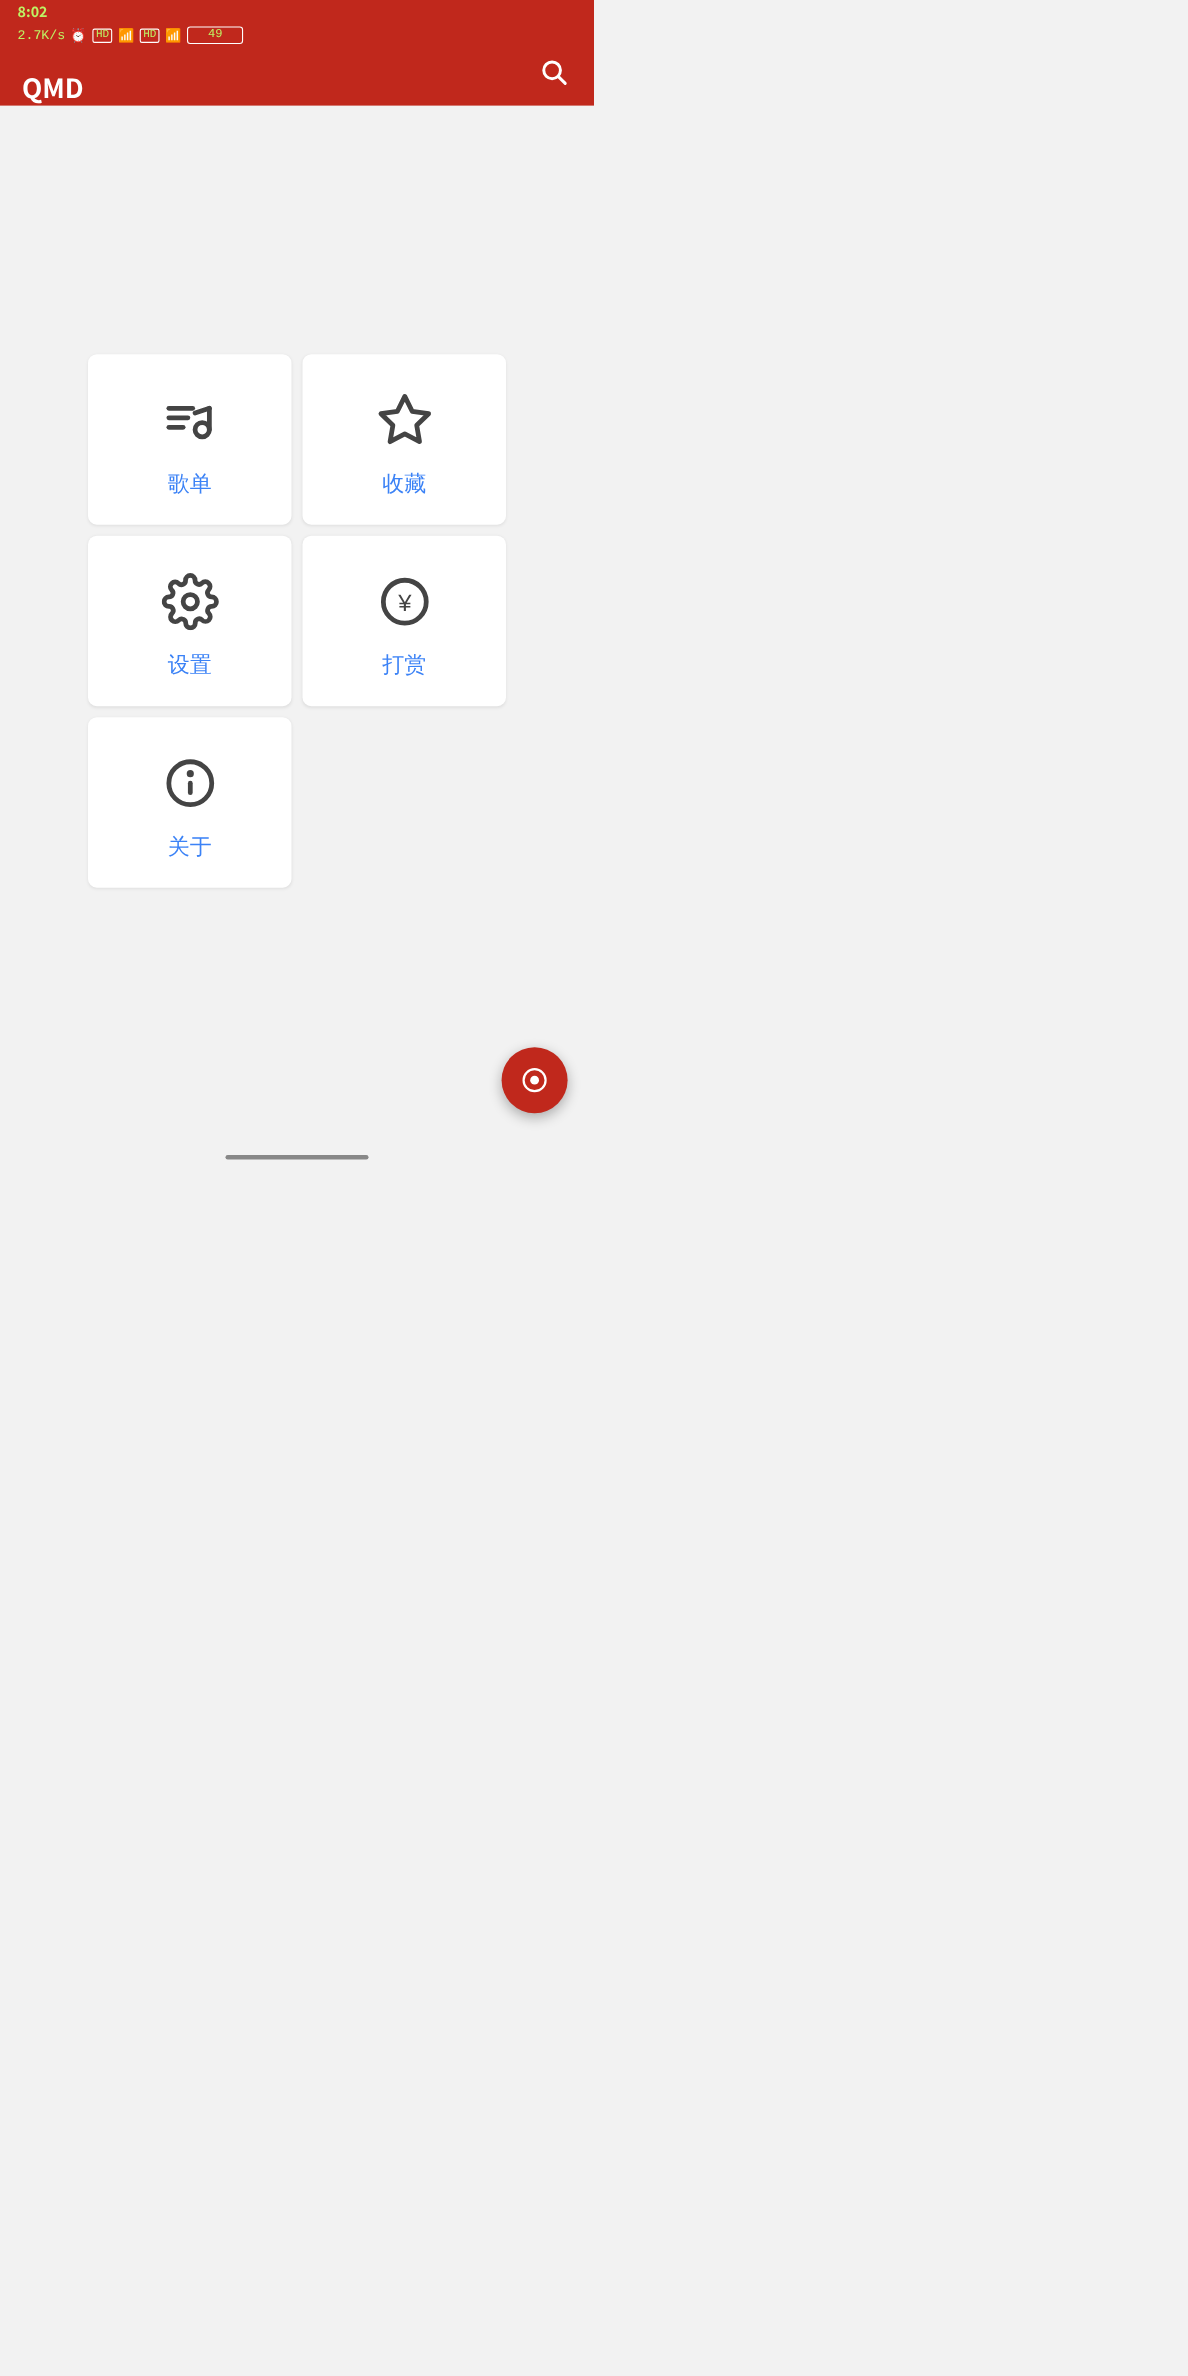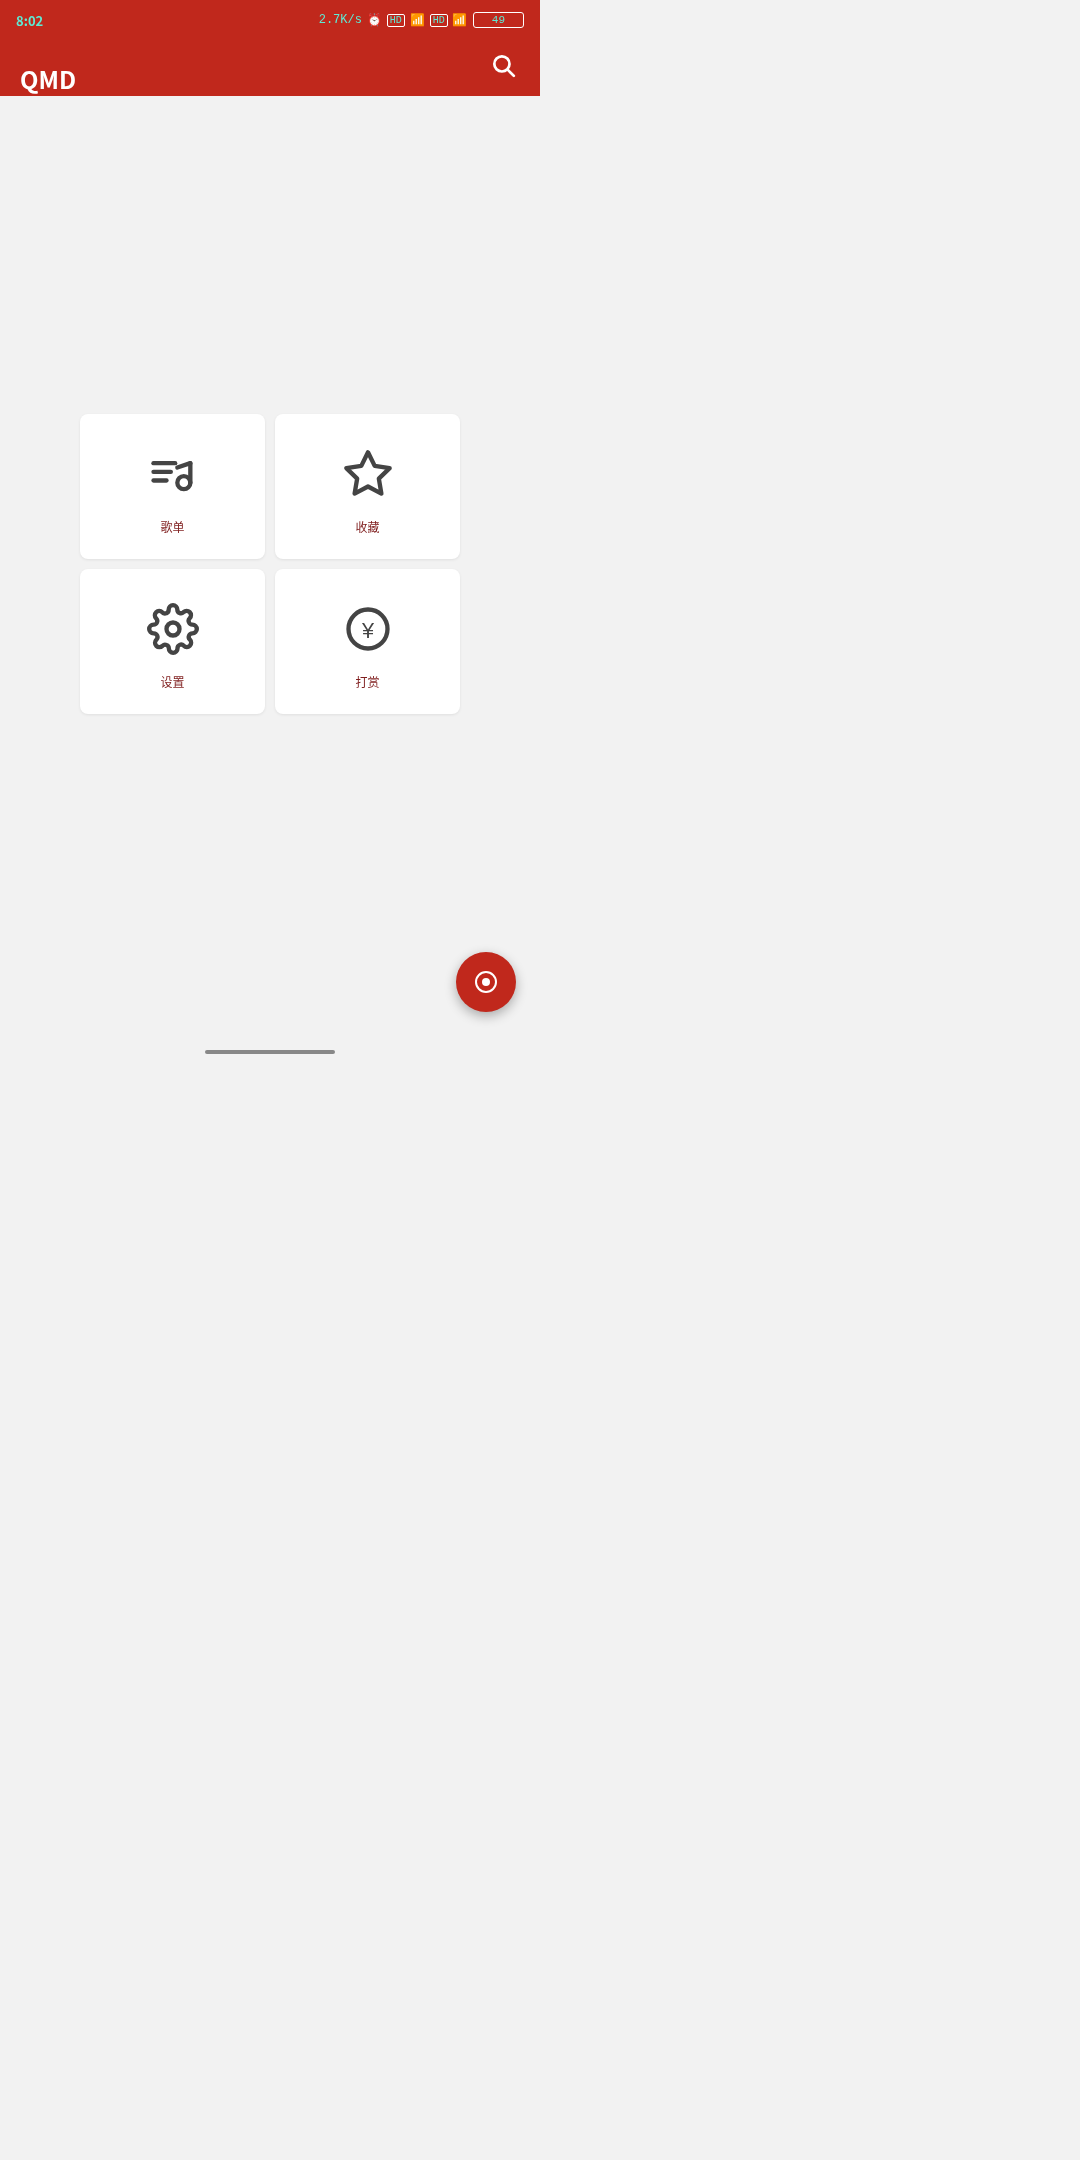--- a/index.html
+++ b/index.html
@@ -13,25 +13,26 @@
       overflow: hidden;
       position: relative;
     }
 
     
     .status-bar {
       width: 100%;
       height: 40px;
       background: #c0281c;
       display: flex;
-      align-items: center;
+      align-items: flex-start;
       justify-content: space-between;
       padding: 0 16px;
-      color: #5eead4;
+      color: #bef264;
       font-size: 13px;
+      flex-direction: column;
     }
     .status-left { font-weight: 600; }
     .status-right { display: flex; align-items: center; gap: 5px; font-size: 12px; font-family: Liberation Mono, monospace; }
     .battery-box {
       border: 1.5px solid white;
       border-radius: 3px;
       padding: 1px 18px;
       font-size: 11px;
       position: relative;
     }
@@ -103,22 +104,23 @@
 
     .grid-icon svg {
       width: 52px;
       height: 52px;
       stroke: #444;
       fill: none;
       stroke-width: 2;
     }
 
     .grid-label {
-      font-size: 12px;
-      color: #7f1d1d;
+      font-size: 20px;
+      color: #3b82f6;
+      font-family: Liberation Mono, monospace;
     }
 
     
     .fab {
       position: absolute;
       bottom: 68px;
       right: 24px;
       width: 60px;
       height: 60px;
       border-radius: 50%;
@@ -236,20 +238,30 @@
     <div class="grid-item">
       <div class="grid-icon">
         <svg viewBox="0 0 24 24" stroke-linecap="round" stroke-linejoin="round">
           <circle cx="12" cy="12" r="9"></circle>
           <text x="12" y="16" text-anchor="middle" font-size="10" stroke="none" fill="#444" font-family="sans-serif">¥</text>
         </svg>
       </div>
       <span class="grid-label">打赏</span>
     </div>
 
+    <div class="grid-item">
+      <div class="grid-icon">
+        <svg viewBox="0 0 24 24" stroke-linecap="round" stroke-linejoin="round">
+          <circle cx="12" cy="12" r="9"></circle>
+          <line x1="12" y1="8" x2="12" y2="8" stroke-width="3"></line>
+          <line x1="12" y1="12" x2="12" y2="16"></line>
+        </svg>
+      </div>
+      <span class="grid-label">关于</span>
+    </div>
 
   </div>
 </div>
 
 <button class="fab">
   <div class="fab-inner"></div>
 </button>
 
 <div class="bottom-bar">
   <div class="bottom-bar-line"></div>

